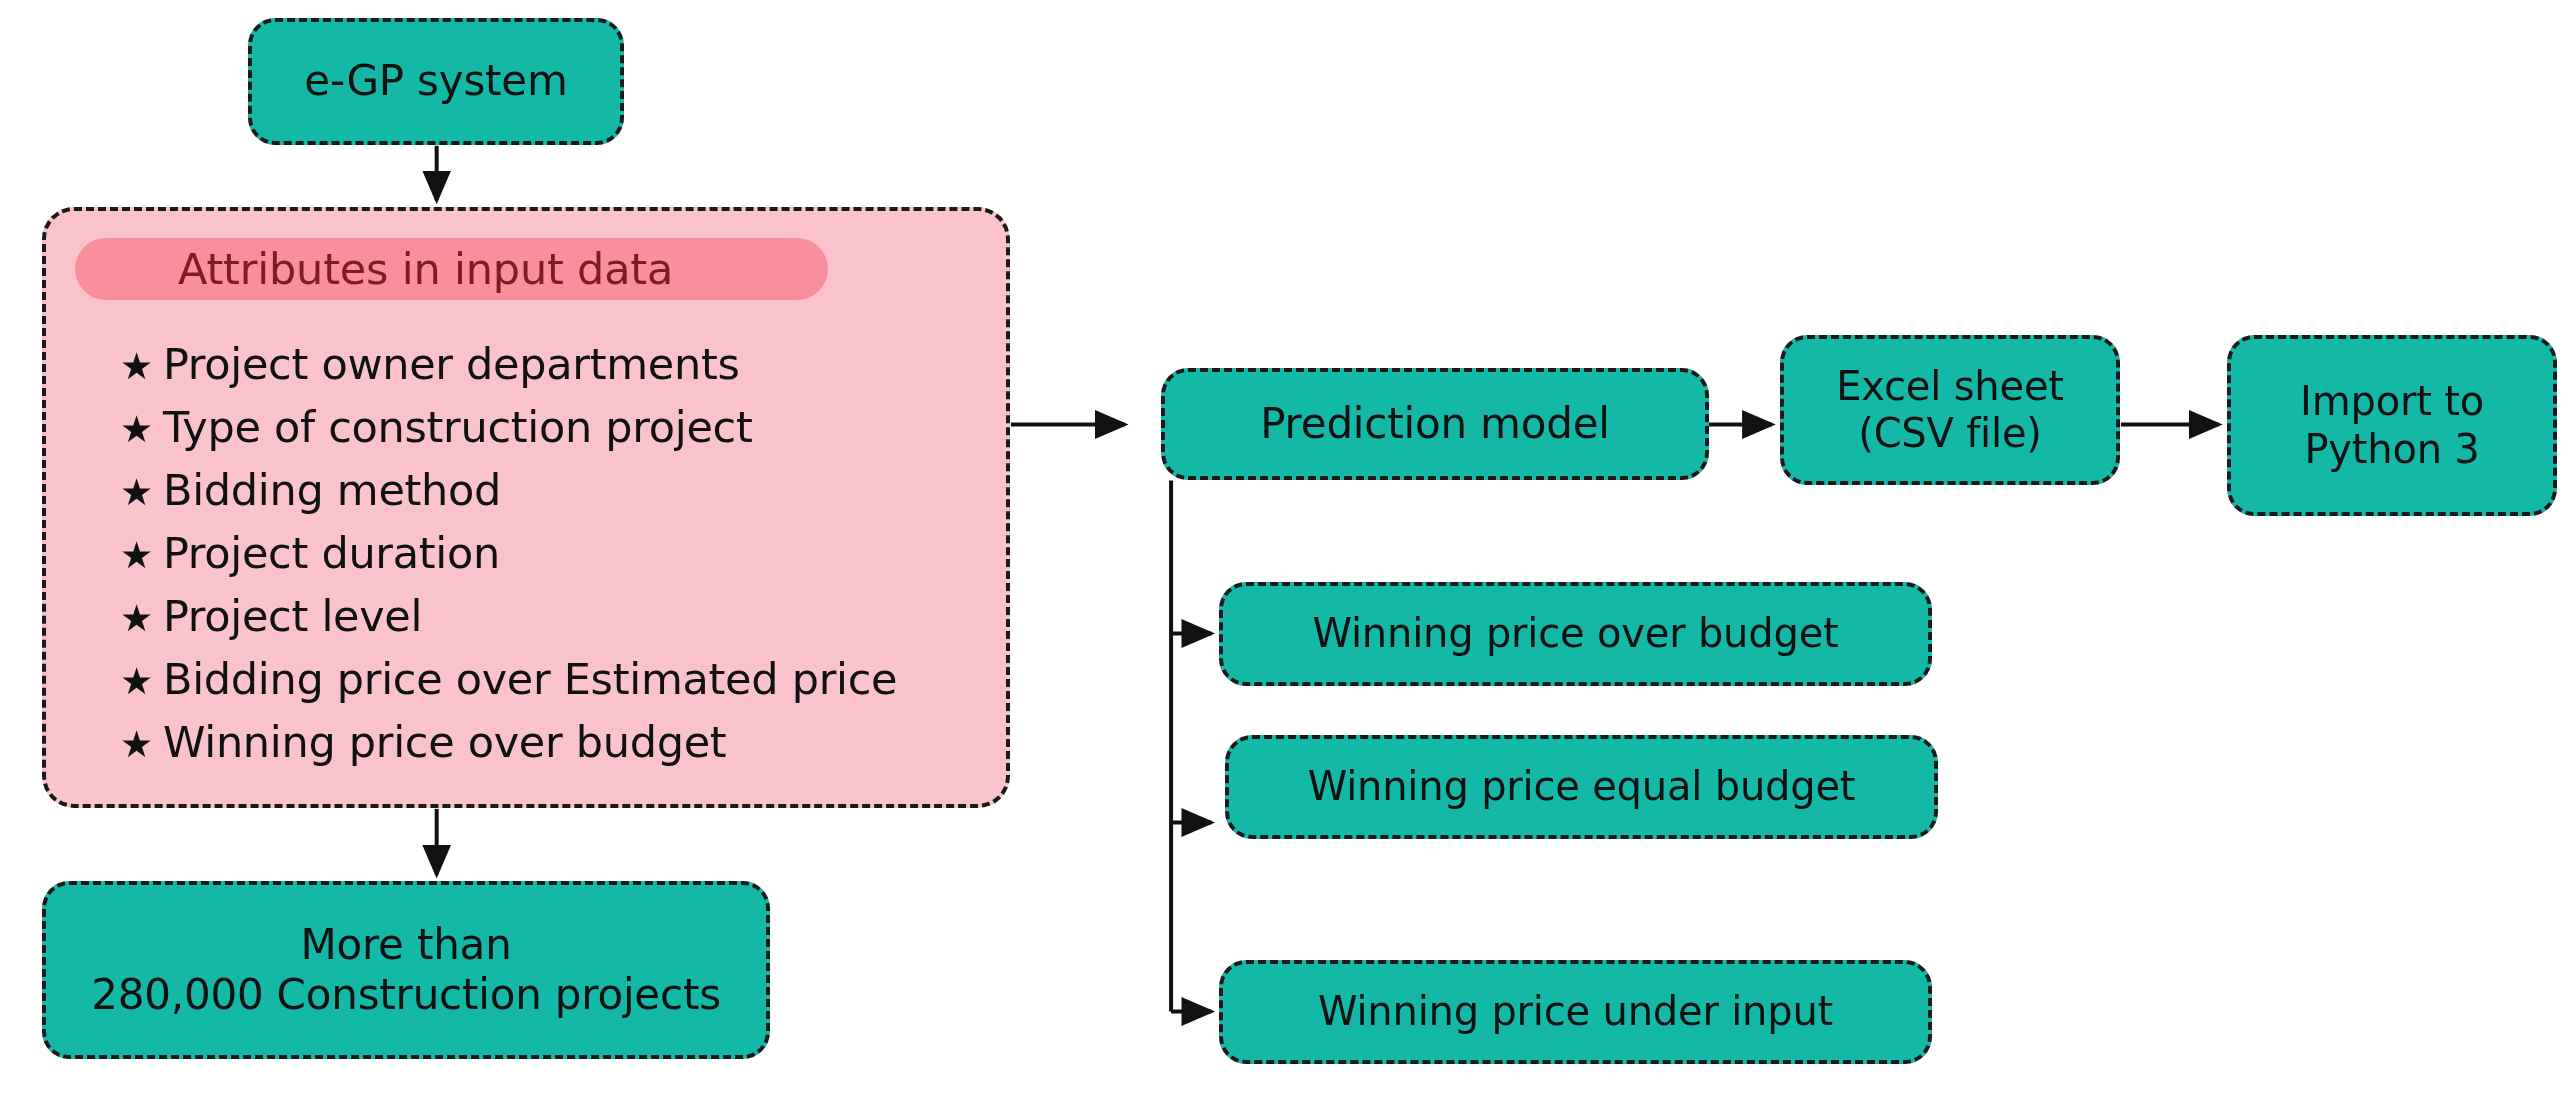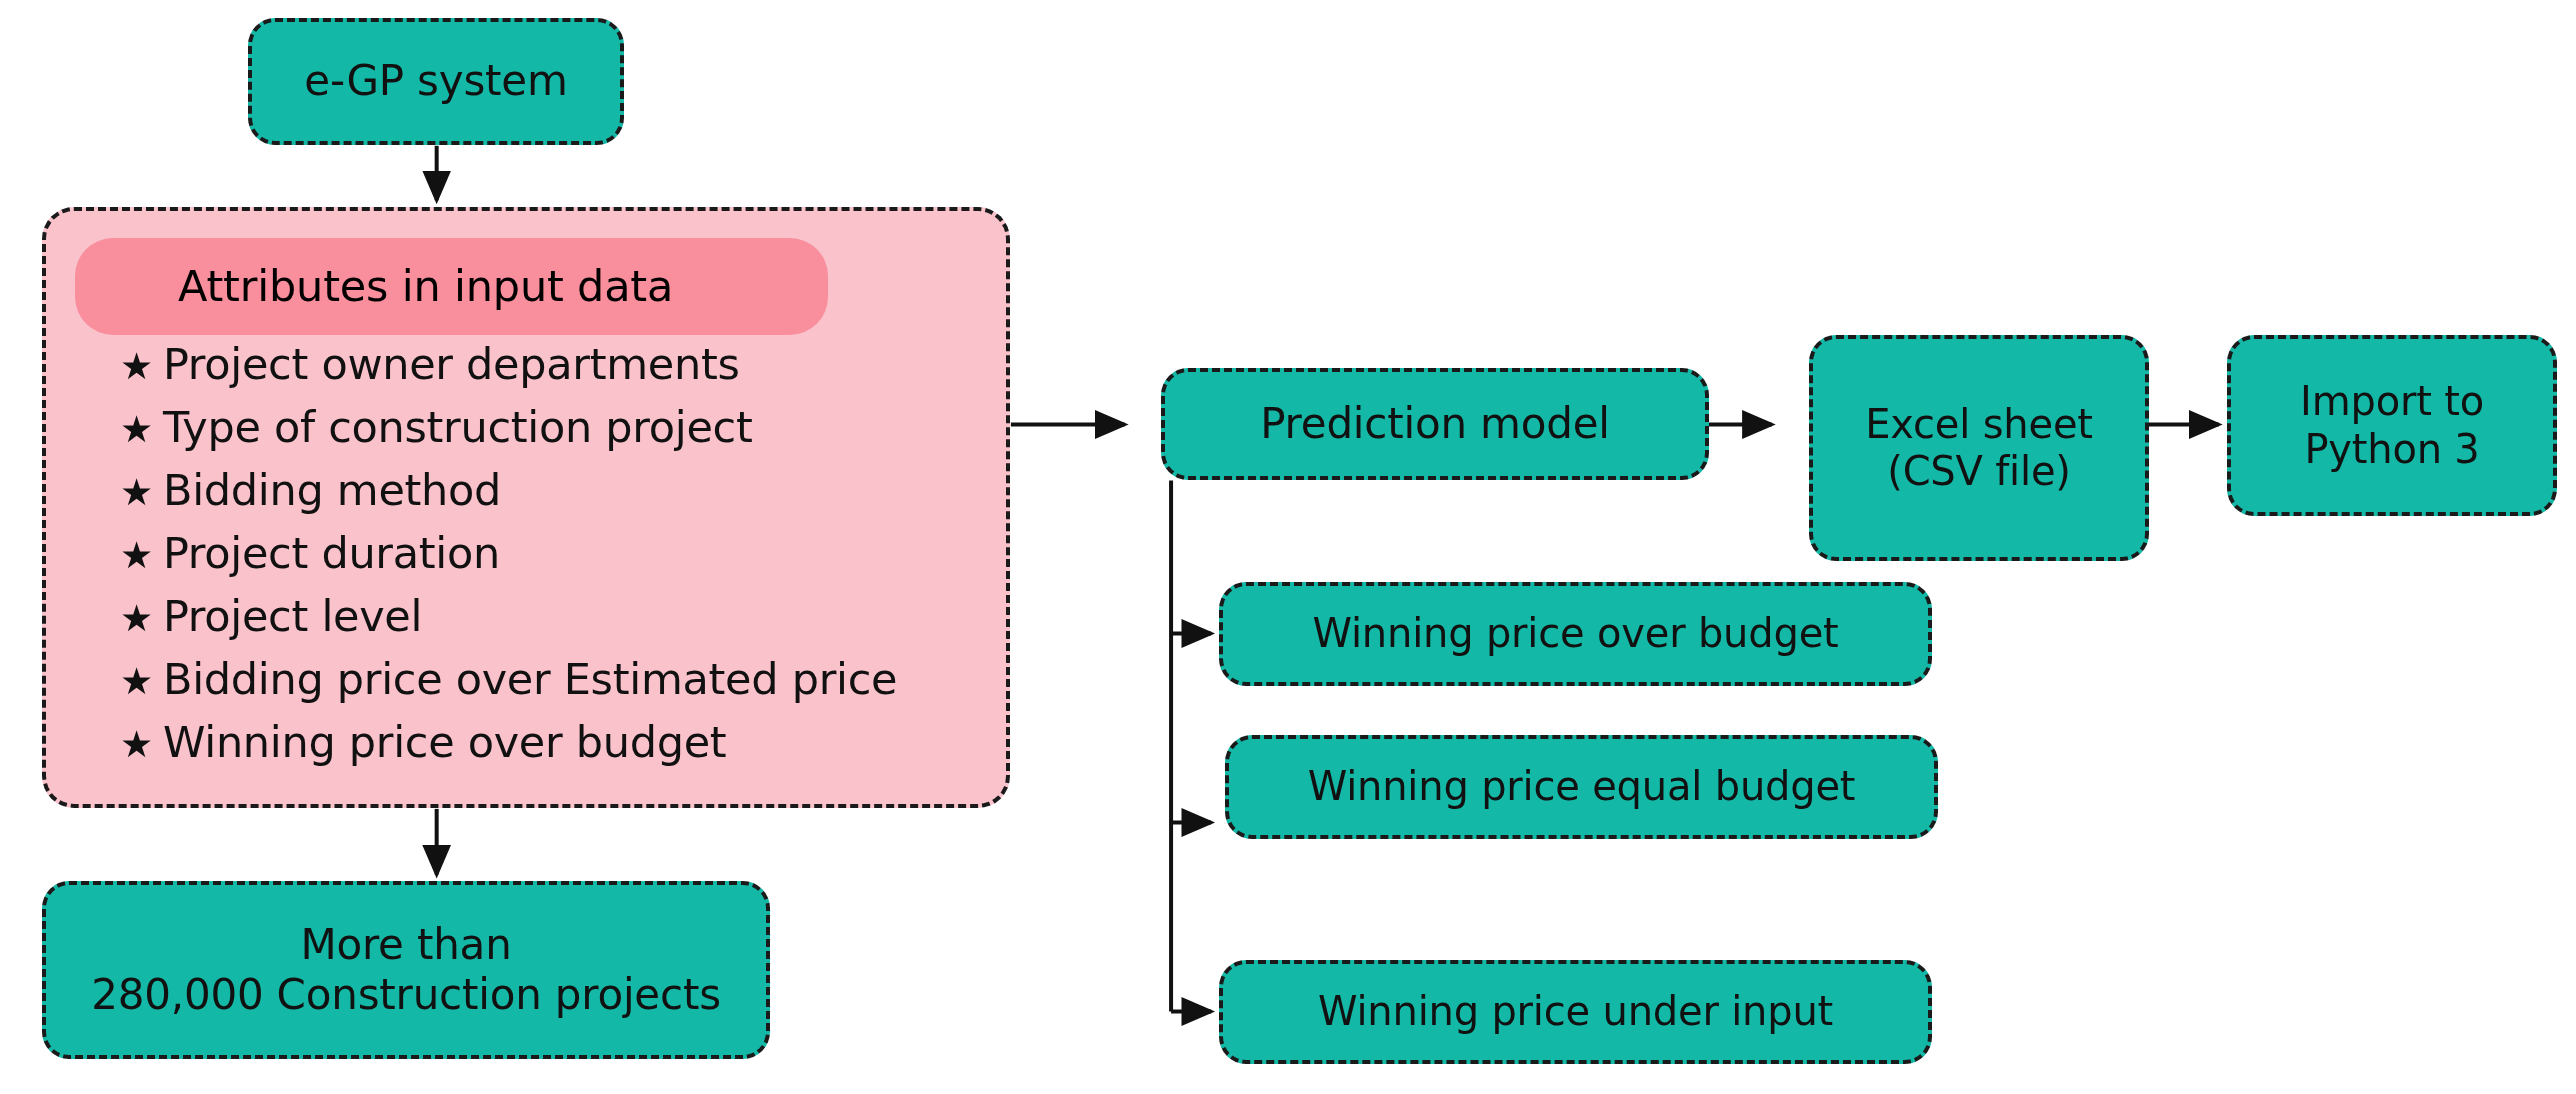--- a/index.html
+++ b/index.html
@@ -57,26 +57,26 @@
     border-radius: 32px;
     display: block;
     padding: 0;
     background: #fac3cc;
   }
   #attributes-badge {
     position: absolute;
     left: 29px;
     top: 27px;
     width: 753px;
-    height: 97px;
+    height: 62px;
     background: #f98e9c;
     border-radius: 38px;
     display: flex;
     align-items: center;
-    color: #000000;
+    color: #7f1d1d;
     font-size: 43px;
     padding-left: 103px;
     box-sizing: border-box;
     letter-spacing: -0.2px;
   }
   #attributes-list {
     position: absolute;
     left: 64px;
     top: 128px;
     right: 16px;
@@ -116,24 +116,23 @@
     width: 548px;
     height: 112px;
     font-size: 42px;
     border-radius: 27px;
     margin-left: 28px;
   }
   #excel-node {
     left: 1780px;
     top: 335px;
     width: 340px;
-    height: 226px;
+    height: 150px;
     font-size: 40px;
     border-radius: 27px;
-    margin-left: 29px;
   }
   #python-node {
     left: 2227px;
     top: 335px;
     width: 330px;
     height: 181px;
     font-size: 40px;
     border-radius: 27px;
   }
   .outcome-node {

